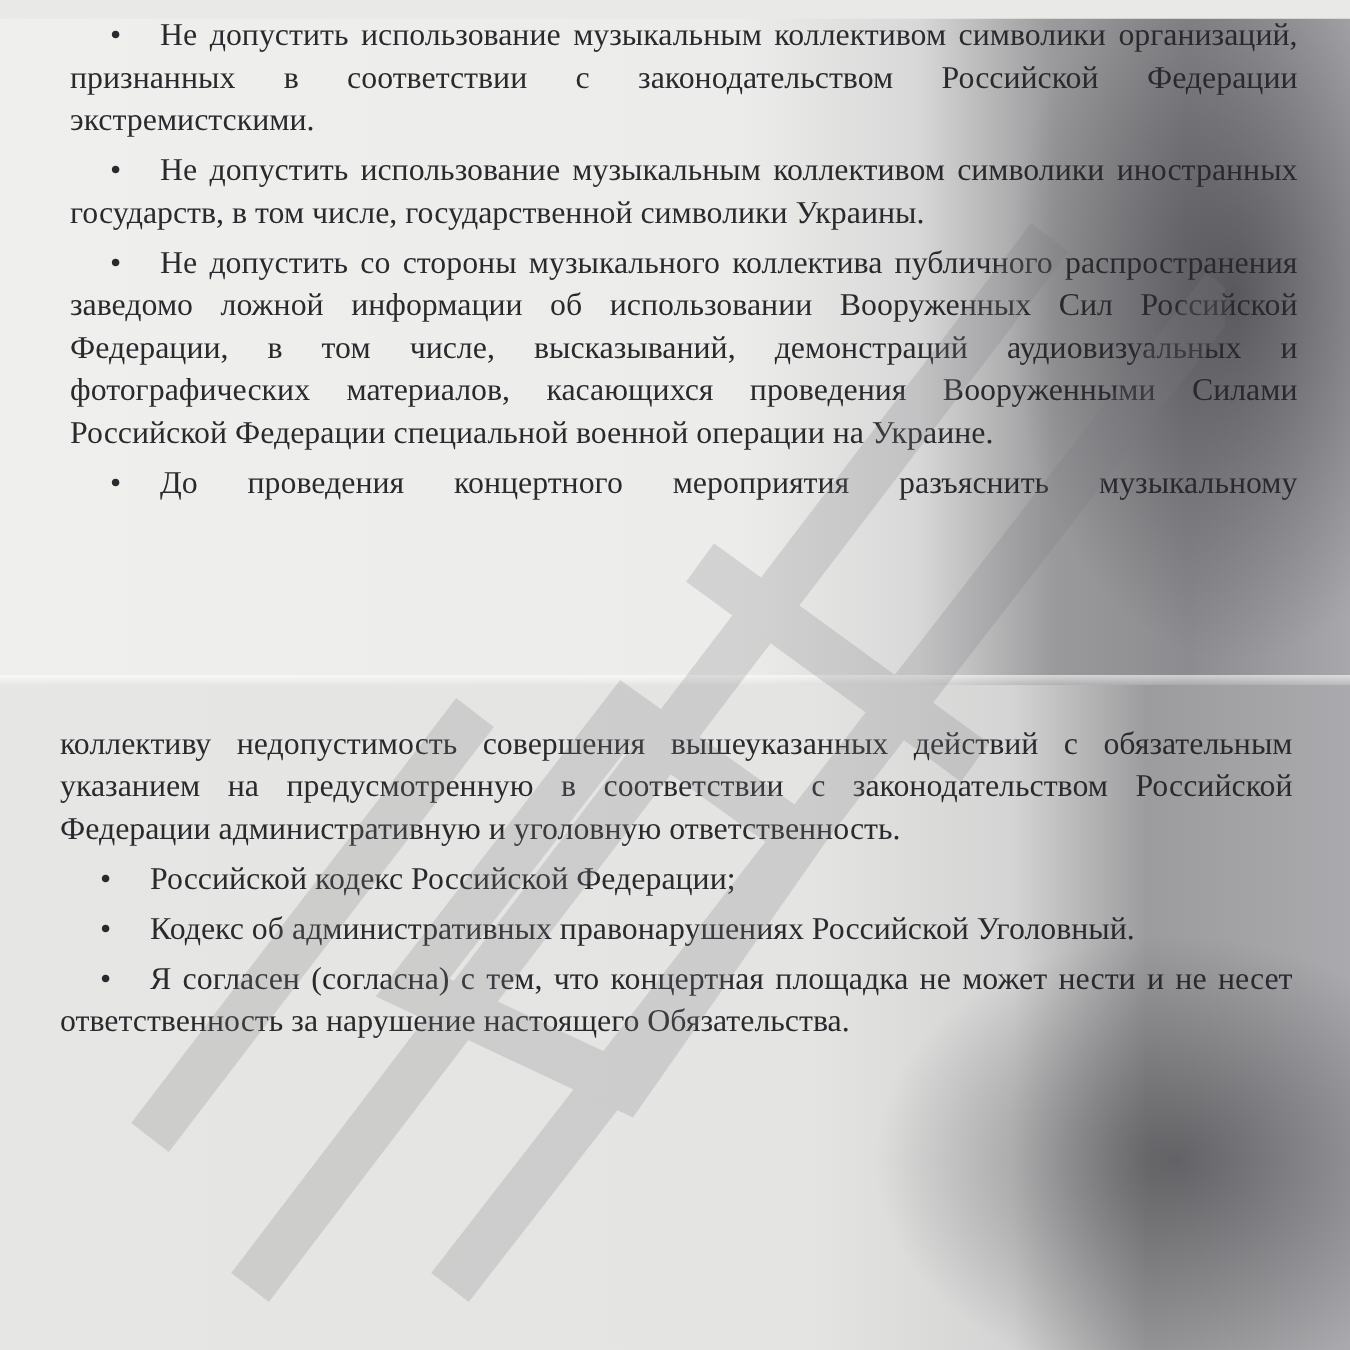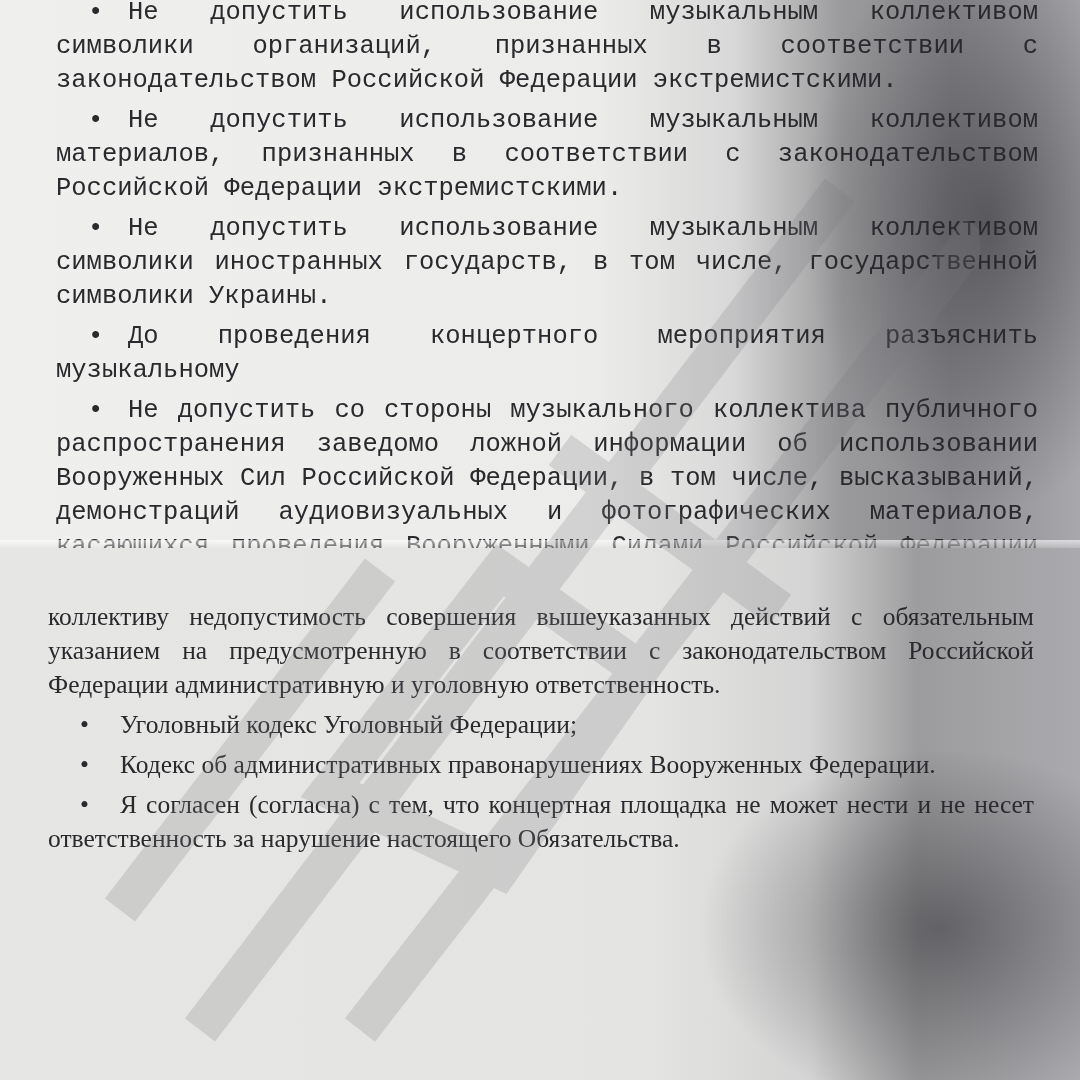--- a/index.html
+++ b/index.html
@@ -6,23 +6,22 @@
   body {
     width:1080px; height:1080px; overflow:hidden; position:relative;
     background:#e9e9e7;
     font-family: "Liberation Serif", "DejaVu Serif", serif;
     color:#2a2a2e;
   }
   .page {
     position:absolute; left:0; width:1080px; overflow:hidden;
   }
   .page-top {
-    top:0; height:548px;
+    top:15px; height:548px;
     background: linear-gradient(90deg, #efefed 0%, #ececea 55%, #d8d8d8 68%, #9a9a9c 78%, #8c8c90 88%, #a8a8ac 100%);
-    font-family: Liberation Mono, monospace;
   }
   .page-bottom {
     top:548px; height:532px;
     background: linear-gradient(90deg, #e6e6e4 0%, #e4e4e2 60%, #d4d4d4 75%, #9c9c9e 85%, #aaaaae 100%);
   }
   .shadow-top {
     position:absolute; right:0; top:0; width:460px; height:548px;
     background: radial-gradient(ellipse 260px 420px at 80% 40%, rgba(40,40,45,0.55), rgba(40,40,45,0) 70%);
     pointer-events:none;
   }
@@ -33,52 +32,51 @@
   }
   .text {
     position:absolute; left:50px; right:40px;
     font-size:25.5px; line-height:34px;
     text-align:justify;
   }
   .page-top .text { top:-4px; left:56px; right:42px; }
   .page-bottom .text { top:30px; left:48px; right:46px; }
   p { margin:0 0 6px 0; text-indent:32px; }
   p .bullet { display:inline-block; width:40px; text-indent:0; }
-  p.cont { text-indent:0;margin-top:22px; }
+  p.cont { text-indent:0; }
   .watermark {
     position:absolute; left:80px; top:150px; width:900px; height:900px;
     pointer-events:none; opacity:0.22;
   }
   .gap {
     position:absolute; left:0; top:540px; width:1080px; height:10px;
     background: linear-gradient(180deg, rgba(255,255,255,0.6), rgba(200,200,200,0.3));
   }
 </style>
 </head>
 <body>
 
 <div class="page page-top">
   <div class="shadow-top"></div>
   <div class="text">
     <p><span class="bullet">•</span><span>Не допустить использование музыкальным коллективом символики организаций, признанных в соответствии с законодательством Российской Федерации экстремистскими.</span></p>
-    <p><span class="bullet">•</span><span>Не допустить использование музыкальным коллективом материалов, признанных в соответствии с законодательством Российской Федерации экстремистскими.</span></p>
     <p><span class="bullet">•</span><span>Не допустить использование музыкальным коллективом символики иностранных государств, в том числе, государственной символики Украины.</span></p>
+    <p><span class="bullet">•</span><span>Не допустить со стороны музыкального коллектива публичного распространения заведомо ложной информации об использовании Вооруженных Сил Российской Федерации, в том числе, высказываний, демонстраций аудиовизуальных и фотографических материалов, касающихся проведения Вооруженными Силами Российской Федерации специальной военной операции на Украине.</span></p>
     <p style="text-align:justify;text-align-last:justify;"><span class="bullet">•</span><span>До проведения концертного мероприятия разъяснить музыкальному</span></p>
-    <p><span class="bullet">•</span><span>Не допустить со стороны музыкального коллектива публичного распространения заведомо ложной информации об использовании Вооруженных Сил Российской Федерации, в том числе, высказываний, демонстраций аудиовизуальных и фотографических материалов, касающихся проведения Вооруженными Силами Российской Федерации специальной военной операции на Украине.</span></p>
   </div>
 </div>
 
 <div class="gap"></div>
 
 <div class="page page-bottom">
   <div class="shadow-bottom"></div>
   <div class="text">
     <p class="cont">коллективу недопустимость совершения вышеуказанных действий с обязательным указанием на предусмотренную в соответствии с законодательством Российской Федерации административную и уголовную ответственность.</p>
-    <p><span class="bullet">•</span><span>Уголовный кодекс Уголовный Федерации;</span></p>
-    <p><span class="bullet">•</span><span>Кодекс об административных правонарушениях Вооруженных Федерации.</span></p>
+    <p><span class="bullet">•</span><span>Российской кодекс Российской Федерации;</span></p>
+    <p><span class="bullet">•</span><span>Кодекс об административных правонарушениях Российской Уголовный.</span></p>
     <p><span class="bullet">•</span><span>Я согласен (согласна) с тем, что концертная площадка не может нести и не несет ответственность за нарушение настоящего Обязательства.</span></p>
   </div>
 </div>
 
 <svg class="watermark" viewBox="0 0 900 900">
   <g fill="none" stroke="#7a7a80" stroke-width="38" stroke-linejoin="miter">
     <line x1="120" y1="880" x2="760" y2="40"></line>
     <line x1="280" y1="880" x2="900" y2="80"></line>
     <path d="M250 640 L420 420 L560 520 L420 720 Z"></path>
     <line x1="480" y1="300" x2="700" y2="460"></line>

